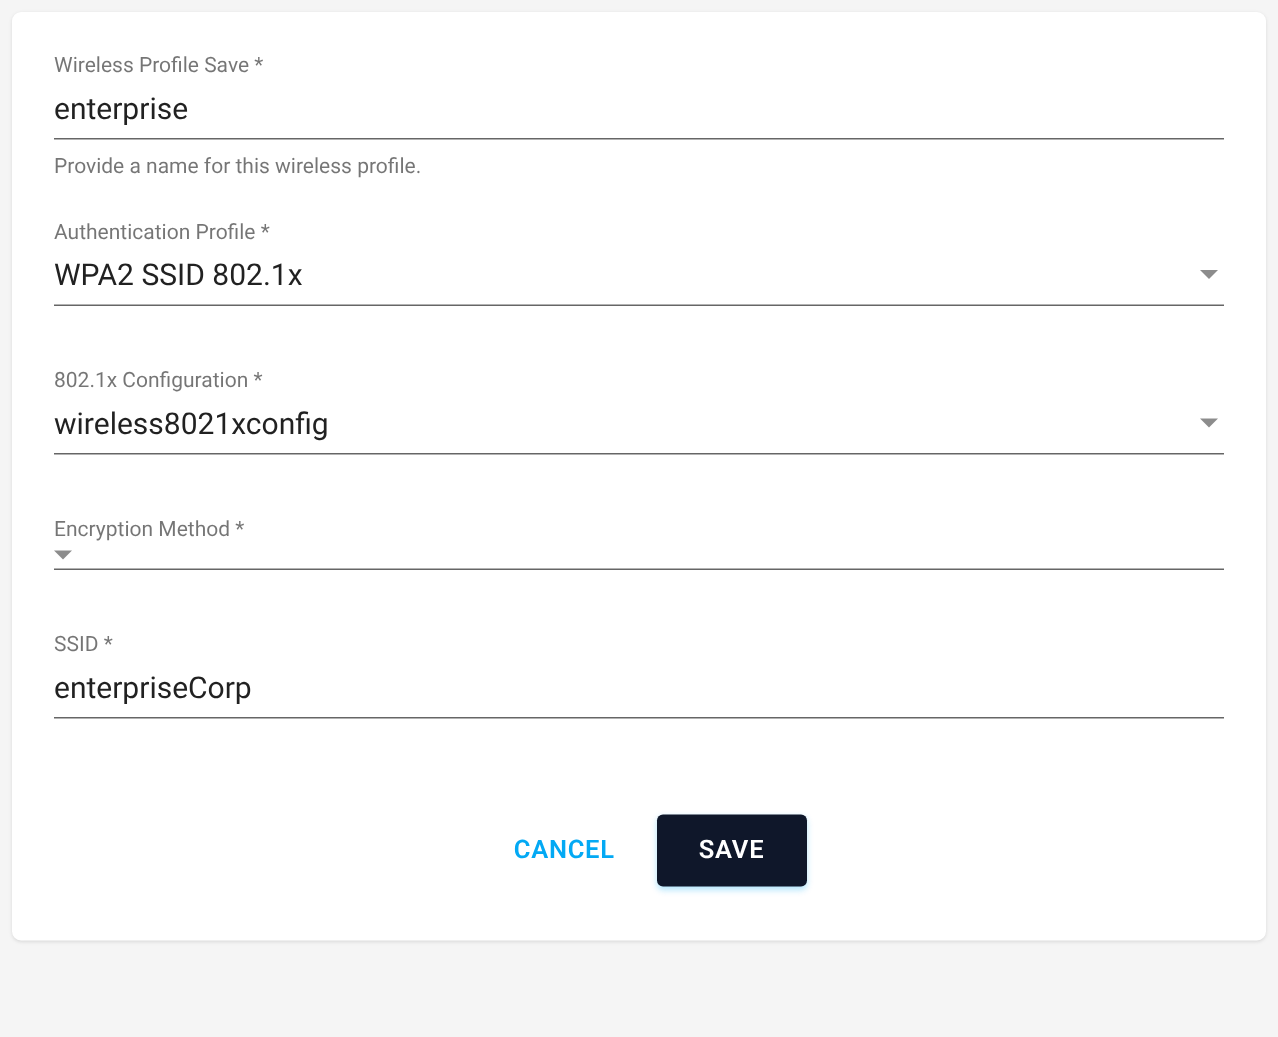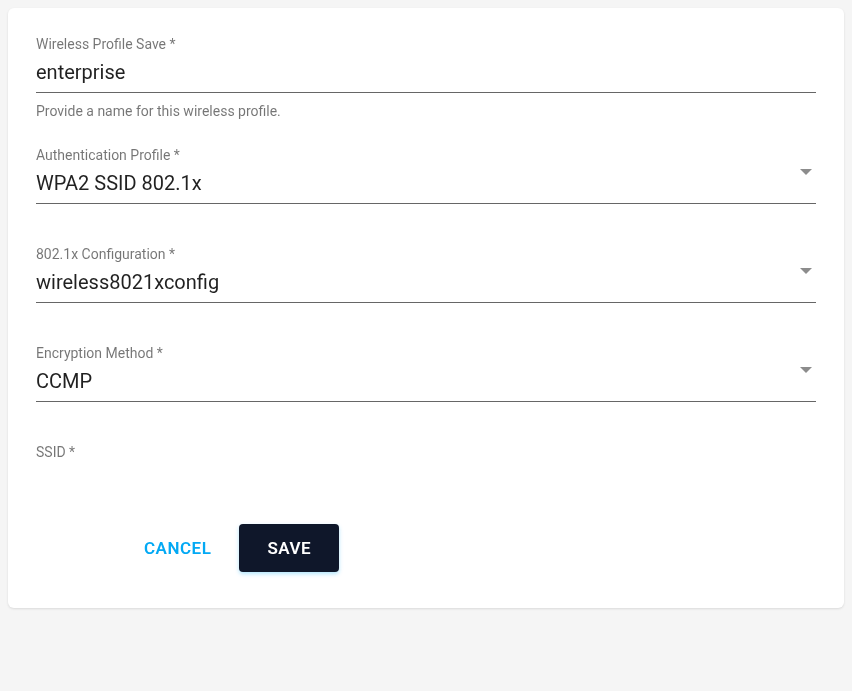--- a/index.html
+++ b/index.html
@@ -29,21 +29,21 @@
     .field-label {
       font-size: 14px;
       color: rgba(0,0,0,0.54);
       margin-bottom: 6px;
       display: block;
       font-weight: 400;
     }
     .field-input-wrap {
       border-bottom: 1px solid rgba(0,0,0,0.6);
       display: flex;
-      align-items: flex-start;
+      align-items: center;
       padding-bottom: 6px;
     }
     .field-value {
       font-size: 20px;
       color: rgba(0,0,0,0.87);
       flex: 1;
       border: none;
       outline: none;
       background: transparent;
       font-family: inherit;
@@ -58,21 +58,21 @@
     .dropdown-arrow {
       width: 0;
       height: 0;
       border-left: 6px solid transparent;
       border-right: 6px solid transparent;
       border-top: 6px solid rgba(0,0,0,0.45);
       margin-right: 4px;
     }
     .button-row {
       display: flex;
-      justify-content: flex-start;
+      justify-content: center;
       align-items: center;
       margin-top: 64px;
       padding: 0 80px;
     }
     .btn {
       font-size: 17px;
       font-weight: 600;
       letter-spacing: 0.5px;
       padding: 14px 28px;
       border: none;
@@ -116,27 +116,29 @@
     <label class="field-label">802.1x Configuration *</label>
     <div class="field-input-wrap">
       <span class="field-value">wireless8021xconfig</span>
       <span class="dropdown-arrow"></span>
     </div>
   </div>
 
   <div class="field">
     <label class="field-label">Encryption Method *</label>
     <div class="field-input-wrap">
-      <span class="field-value">CCMP</span>
       <span class="dropdown-arrow"></span>
     </div>
   </div>
 
   <div class="field">
     <label class="field-label">SSID *</label>
+    <div class="field-input-wrap">
+      <input type="text" class="field-value" value="enterpriseCorp" style="">
+    </div>
   </div>
 
   <div class="button-row">
     <button class="btn btn-cancel">Cancel</button>
     <button class="btn btn-save">Save</button>
   </div>
 
 </div>
 
 </body></html>

